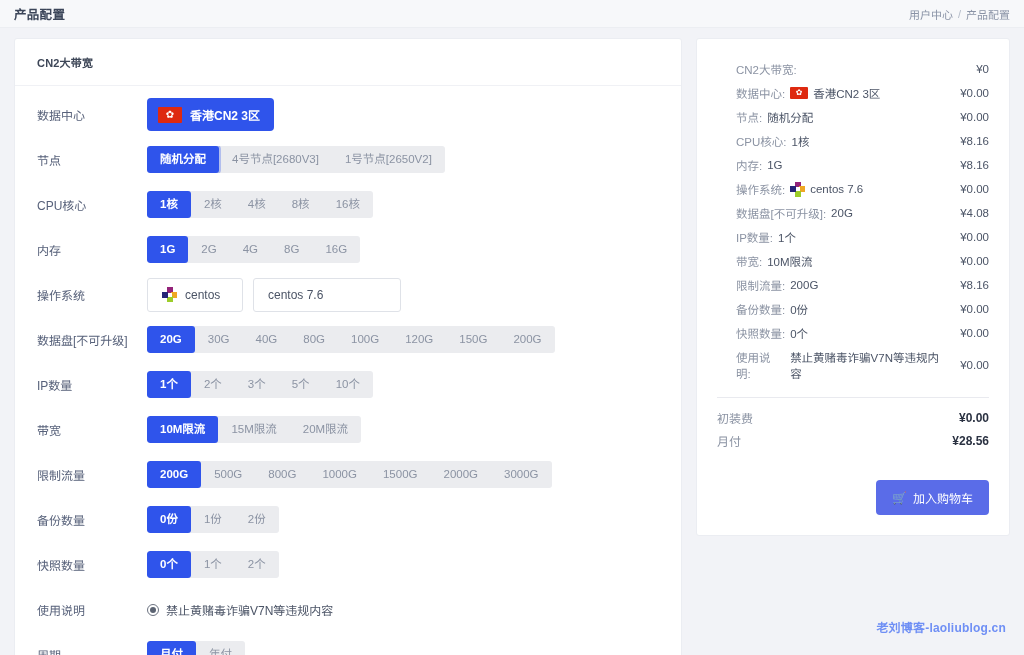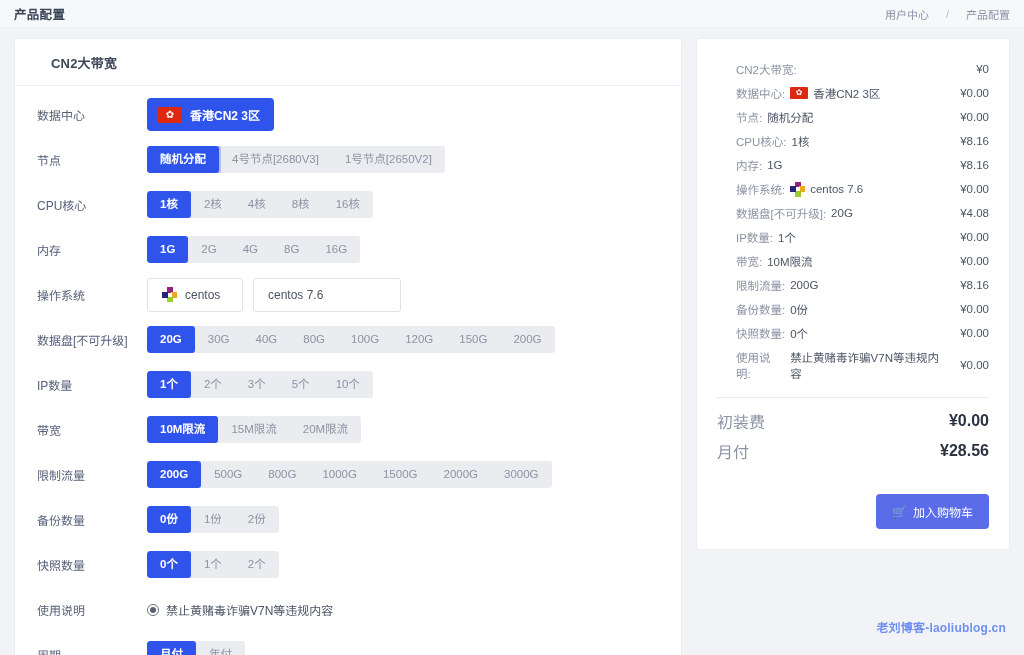--- a/index.html
+++ b/index.html
@@ -19,21 +19,21 @@
     padding: 8px 14px;
     position: relative;
   }
   .topbar-title {
     font-size: 12.5px; font-weight: bold; color: #3b4559;
     letter-spacing: .3px;
   }
   .breadcrumb {
     margin-left: auto;
     font-size: 11px; color: #8a93a6;
-    display: flex; align-items: center; gap: 17px;
+    display: flex; align-items: center; gap: 5px;
   }
   .breadcrumb .sep { color: #b5bcc9; }
   .breadcrumb .crumb-active { color: #8a93a6; }
 
   
   .page {
     display: flex;
     gap: 14px;
     padding: 10px 14px 0 14px;
     height: 627px;
@@ -47,23 +47,22 @@
     border: 1px solid #ebedf2;
     border-radius: 3px;
   }
   .card-head {
     height: 47px;
     display: flex; align-items: center;
     padding: 0 22px;
     border-bottom: 1px solid #f0f1f5;
   }
   .card-head-title {
-    font-size: 13px; font-weight: bold; color: #3d4657;
+    font-size: 11px; font-weight: bold; color: #3d4657;
     letter-spacing: .2px;
-    margin-left: 14px;
   }
   .card-body { padding: 6px 0 16px 0; }
 
   .form-row {
     display: flex;
     align-items: center;
     min-height: 45px;
     padding: 4px 22px;
   }
   .row-label {
@@ -182,21 +181,21 @@
   }
   .sum-key .val { color: #4b5466; }
   .sum-amount { color: #4b5466; margin-left: 10px; white-space: nowrap; }
 
   .summary-divider {
     border-top: 1px solid #e9eaef;
     margin: 12px 0 8px 0;
   }
   .total-row {
     display: flex; align-items: center;
-    font-size: 16px;
+    font-size: 12px;
     padding: 3px 0;
   }
   .total-key { color: #8b93a3; flex: 1; }
   .total-amount { color: #2b3242; font-weight: bold; }
 
   .cart-wrap { display: flex; justify-content: flex-end; margin-top: 28px; }
   .cart-btn {
     background: #5a6ce8;
     color: #fff;
     border: none;

